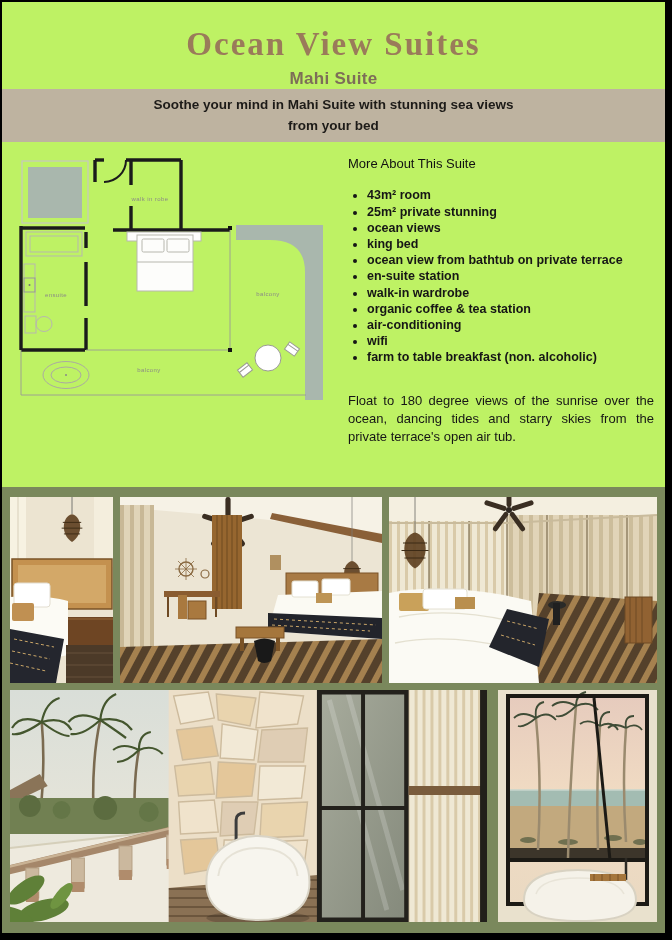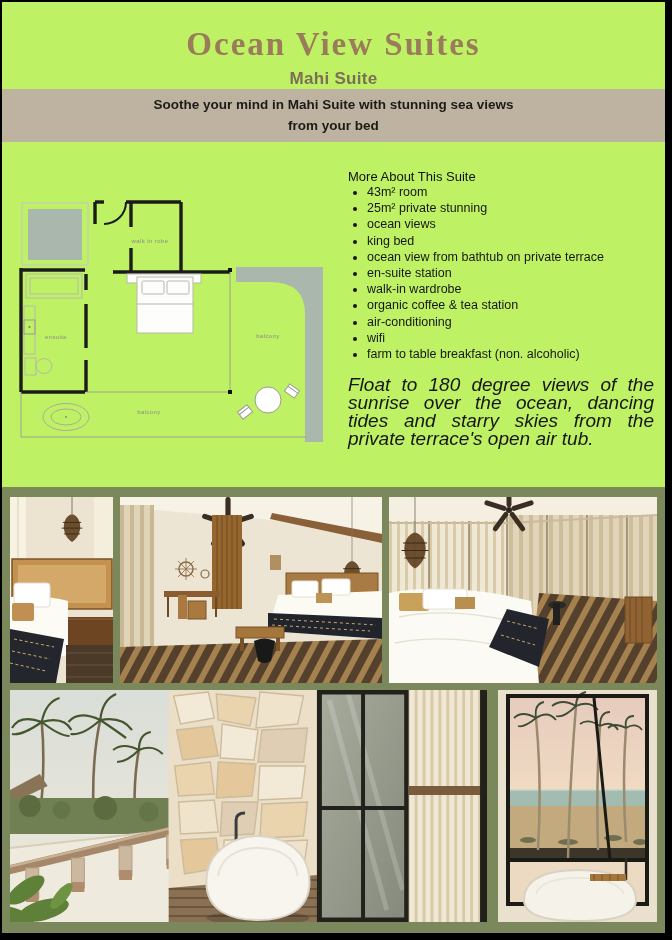--- a/index.html
+++ b/index.html
@@ -9,27 +9,27 @@
   
   .header{text-align:center;padding-top:24px;}
   .title{font-family:"Liberation Serif",serif;font-weight:700;font-size:33px;letter-spacing:2px;color:#9a7b5a;line-height:1.1;}
   .subtitle{font-size:17px;font-weight:700;color:#7d6e58;margin-top:7px;letter-spacing:.3px;}
 
   
   .banner{height:53px;background:#beb3a0;display:flex;align-items:center;justify-content:center;}
   .banner-text{width:390px;text-align:center;font-size:13.5px;font-weight:700;color:#1d1b18;line-height:1.55;}
 
   
-  .content{display:flex;align-items:flex-end;padding:20px 10px 0 14px;height:306px;box-sizing:border-box;}
+  .content{display:flex;align-items:flex-start;padding:6px 10px 0 14px;height:306px;box-sizing:border-box;}
   .plan-wrap{width:322px;flex:0 0 322px;}
   .right-col{margin-left:10px;width:306px;color:#1a1a1a;}
   .details-heading{font-size:13px;margin:8px 0 0 0;font-weight:400;color:#111;}
-  ul.amenities{margin:0 0 0 2px;padding-left:17px;list-style:disc;}
+  ul.amenities{margin:16px 0 0 2px;padding-left:17px;list-style:disc;font-weight:bold;}
   ul.amenities li{font-size:12.5px;line-height:16.2px;margin:0;color:#161616;}
-  .blurb{margin-top:14px;font-size:19px;line-height:18px;text-align:justify;color:#161616;font-style:italic;}
+  .blurb{margin-top:26px;font-size:13px;line-height:18px;text-align:justify;color:#161616;}
 
   
   .gallery{position:absolute;left:0;bottom:0;width:663px;height:446px;background:#7a885c;box-sizing:border-box;padding:10px 8px;}
   .g-row{display:flex;}
   .g-row1{gap:7px;height:186px;margin-bottom:7px;}
   .g-row2{gap:11px;height:232px;}
   .ph{overflow:hidden;background:#c8c0ac;}
   .ph svg{display:block;width:100%;height:100%;}
   .ph1{width:103px;}.ph2{width:262px;}.ph3{width:268px;}
   .ph4{width:477px;}.ph5{width:159px;}

